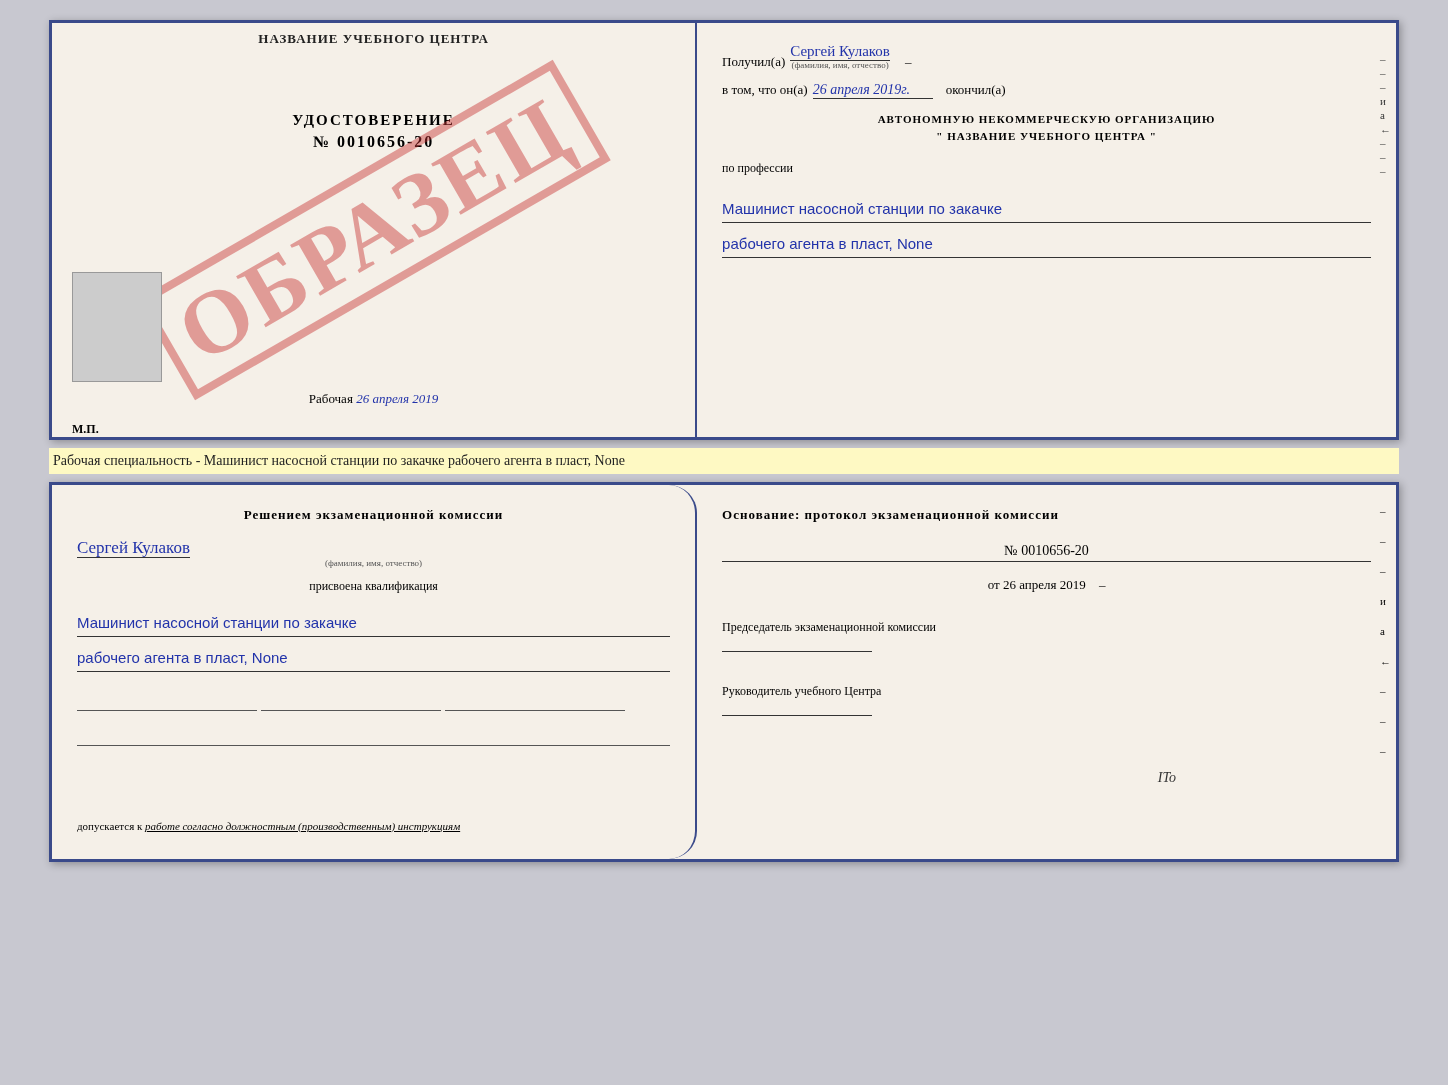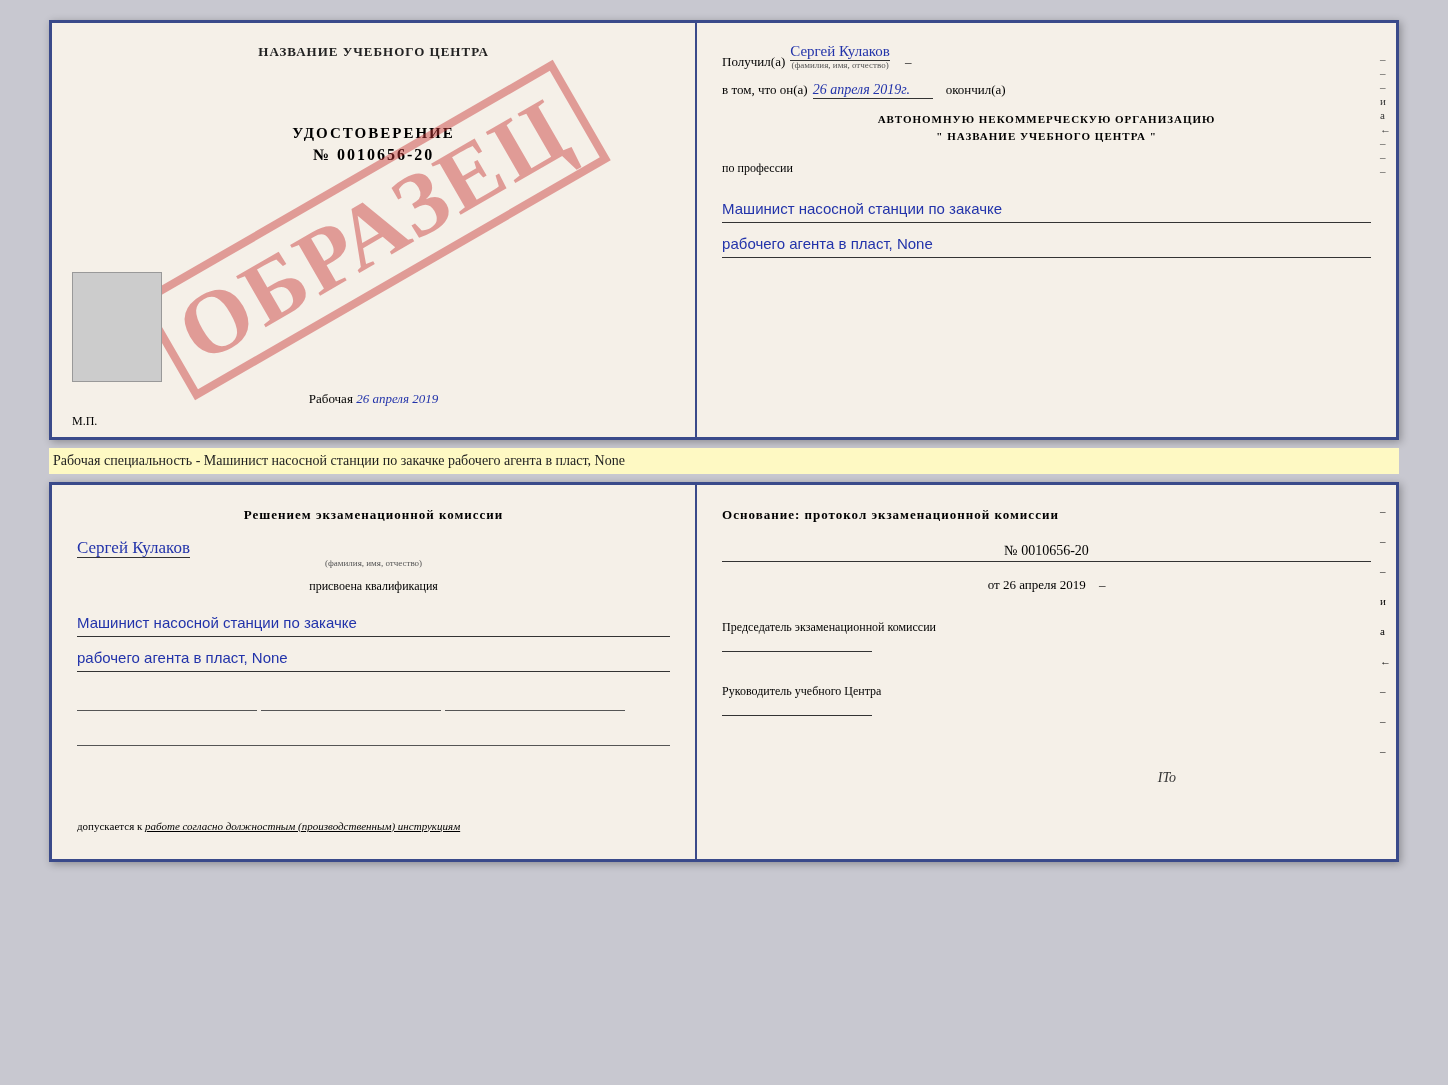--- a/index.html
+++ b/index.html
@@ -27,21 +27,21 @@
       display: flex;
       border: 3px solid #3a4a8a;
       background: #f5f0e8;
       min-height: 420px;
       box-shadow: 2px 2px 8px rgba(0,0,0,0.3);
     }
 
     .cert-left {
       width: 48%;
       border-right: 2px solid #3a4a8a;
-      padding: 21px;
+      padding: 8px;
       position: relative;
       display: flex;
       flex-direction: column;
       align-items: center;
       overflow: hidden;
     }
 
     .cert-right {
       width: 52%;
       padding: 20px 25px;
@@ -111,23 +111,24 @@
       position: absolute;
       bottom: 30px;
       left: 50%;
       transform: translateX(-50%);
       font-size: 13px;
       white-space: nowrap;
     }
 
     .mp-line {
       position: absolute;
-      bottom: 8px;
+      bottom: 0;
       left: 20px;
       font-size: 12px;
+      font-weight: bold;
     }
 
     
     .poluchil-line {
       font-size: 13px;
       display: flex;
       align-items: flex-end;
       gap: 5px;
       flex-wrap: wrap;
     }
@@ -216,20 +217,21 @@
     }
 
     .bottom-left {
       width: 48%;
       border-right: 2px solid #3a4a8a;
       padding: 20px 25px;
       display: flex;
       flex-direction: column;
       gap: 8px;
       position: relative;
+      border-radius: 28px;
     }
 
     .bottom-right {
       width: 52%;
       padding: 20px 25px;
       display: flex;
       flex-direction: column;
       gap: 10px;
       position: relative;
     }

